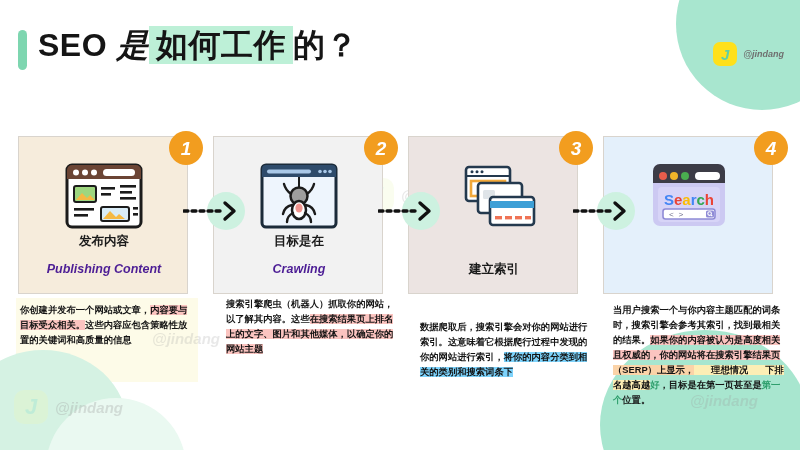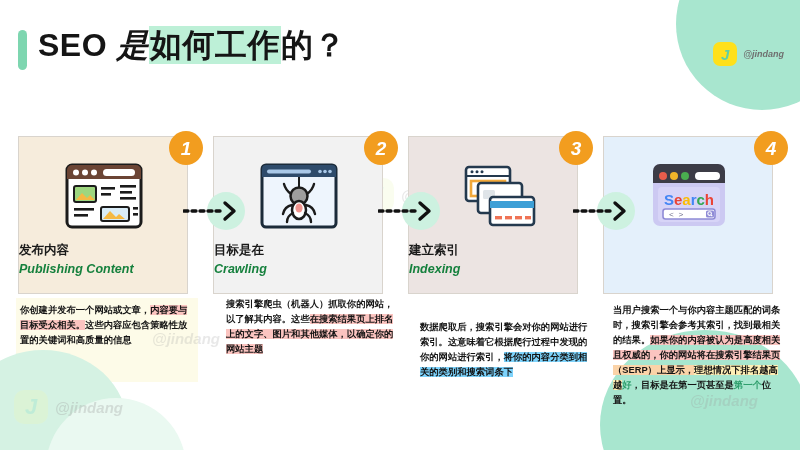--- a/index.html
+++ b/index.html
@@ -58,21 +58,21 @@
     left: 38px; top: 6px;
     font-size: 32px;
     font-weight: bold;
     font-style: italic;
     letter-spacing: 0.5px;
     color: #151515;
     white-space: nowrap;
   }
   .title .hl {
     background: #bdf0d7;
-    padding: 1px 1px;
+    padding: 1px 7px;
     font-style: normal;
   }
   .title .plain { font-style: normal; }
 
   .brand {
     position: absolute;
     right: 16px; top: 24px;
     display: flex;
     align-items: center;
     gap: 6px;
@@ -155,35 +155,35 @@
   .card-art {
     position: absolute;
     left: 0; top: 14px;
     width: 170px; height: 78px;
     display: flex; align-items: flex-end; justify-content: center;
   }
   .card-label {
     position: absolute;
     left: 0; bottom: 14px;
     width: 170px;
-    text-align: left;
+    text-align: center;
   }
   .label-cn {
     font-size: 12.5px;
     font-weight: bold;
     color: #1a1a1a;
     line-height: 1.5;
   }
   .label-en {
     font-size: 12.5px;
     font-weight: bold;
     font-style: italic;
-    color: #15803d;
+    color: #4c1d95;
     line-height: 1.5;
-    margin-top: 1px;
+    margin-top: 10px;
   }
 
   
   .conn {
     position: absolute;
     top: 196px;
     width: 62px; height: 30px;
     z-index: 3;
   }
   .conn-1 { left: 183px; }
@@ -208,21 +208,21 @@
     width: 172px;
   }
   .desc-1 { left: 20px;  top: 303px; }
   .desc-2 { left: 226px; top: 297px; }
   .desc-3 { left: 420px; top: 320px; }
   .desc-4 { left: 613px; top: 303px; }
 
   .desc .hl-pink   { background: #fbc4c0; }
   .desc .hl-pink-l { background: #7dd3fc; }
   .desc .hl-orange { background: #fbd3a8; text-align: right; }
-  .desc .hl-yellow { background: #fdeeb5; }
+  .desc .hl-yellow { background: #fdeeb5; padding-left: 17px; }
   .desc .tx-green  { color: #2f9f6d; }
 
   .desc-bg-1 {
     position: absolute;
     left: 16px; top: 298px;
     width: 182px; height: 84px;
     background: #fdfbe8;
     z-index: -1;
   }
 </style>
@@ -333,21 +333,20 @@
         <rect x="38" y="34" width="44" height="28" rx="3" fill="#fff" stroke="#24394e" stroke-width="2.6"></rect>
         <rect x="38" y="38" width="44" height="7" fill="#3d9fd6"></rect>
         <rect x="43" y="53" width="7" height="3.4" fill="#ef7355"></rect>
         <rect x="53" y="53" width="7" height="3.4" fill="#ef7355"></rect>
         <rect x="63" y="53" width="7" height="3.4" fill="#ef7355"></rect>
         <rect x="73" y="53" width="6" height="3.4" fill="#ef7355"></rect>
       </svg>
     </div>
     <div class="card-label">
       <div class="label-cn">建立索引</div>
-      <div class="label-en">Indexing</div>
     </div>
   </div>
 
   <div class="card card-4">
     <div class="badge">4</div>
     <div class="card-art">
       <svg width="78" height="68" viewBox="0 0 78 68">
         <rect x="3" y="3" width="72" height="62" rx="7" fill="#ccc9f2"></rect>
         <path d="M3 10a7 7 0 017-7h58a7 7 0 017 7v12H3z" fill="#3c3c46"></path>
         <circle cx="13" cy="15" r="4" fill="#e85d4b"></circle>

